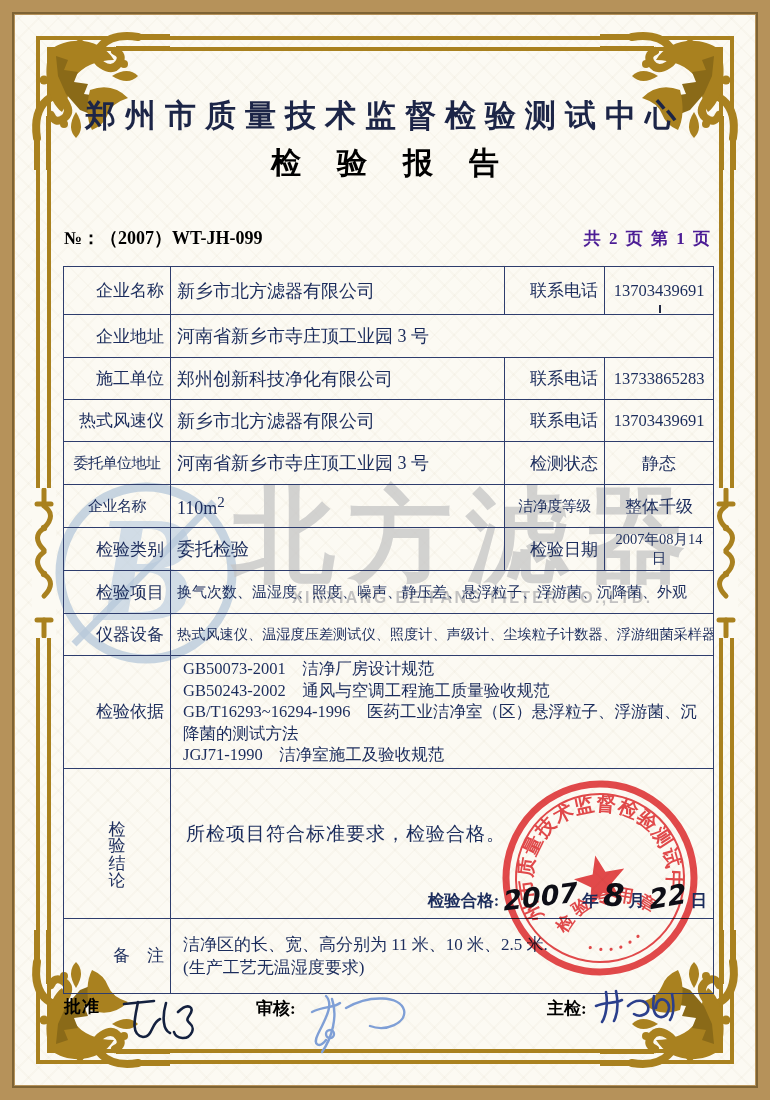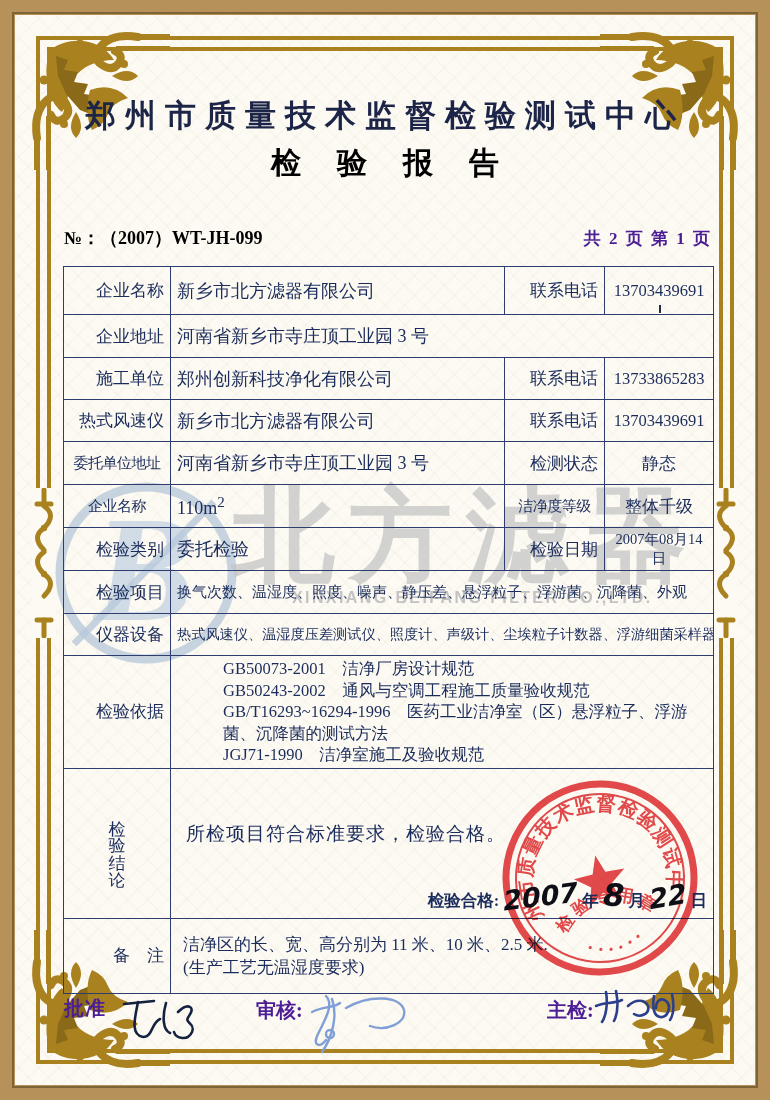--- a/index.html
+++ b/index.html
@@ -66,21 +66,21 @@
     color:#1b2c5c;
   }
   table.report td{border:1.6px solid #2e3d6d;padding:2px 6px;overflow:hidden;}
   td.lbl{text-align:right;font-size:17px;padding:2px 2px;}
   td.lbl-sm{text-align:center;font-size:15px;letter-spacing:-0.5px;padding:2px 1px;}
   td.val{font-size:18px;padding-left:12px;}
   td.num{text-align:center;font-size:16.5px;font-family:"Liberation Serif",serif;position:relative;}
   td.ctr{text-align:center;font-size:17px;}
   td.long15{font-size:15px;white-space:nowrap;padding-left:10px;}
   td.long14{font-size:14.2px;white-space:nowrap;padding-left:10px;}
-  .basis-line{font-size:16.5px;line-height:21.5px;margin-left:40px;}
+  .basis-line{font-size:16.5px;line-height:21.5px;}
   td.vert-lbl{text-align:center;vertical-align:middle;}
   .vert{
     writing-mode:vertical-lr;text-orientation:upright;
     letter-spacing:17px;font-size:17px;display:inline-block;
   }
   td.concl-cell{position:relative;padding:0;}
   .concl-text{position:absolute;left:15px;top:52px;font-size:19px;letter-spacing:1px;}
   .issue-line{
     position:absolute;right:6px;bottom:6px;z-index:9;
     display:flex;align-items:baseline;gap:4px;
@@ -90,21 +90,21 @@
     font-family:"DejaVu Sans",sans-serif;font-size:27px;font-weight:bold;color:#0e0e16;
     display:inline-block;transform:rotate(-7deg) skewX(-14deg);line-height:1;
   }
   .hand.h8{font-size:31px;transform:rotate(4deg) skewX(-8deg);}
   .hand.h22{transform:rotate(-10deg) skewX(-16deg);}
   .remark-line{font-size:17px;line-height:23px;}
   .stray-mark{position:absolute;left:50%;bottom:1px;width:2px;height:8px;background:#232a44;}
 
   
   .footer-row{position:absolute;left:64px;top:992px;width:650px;height:62px;}
-  .sig-label{position:absolute;font-size:20px;font-weight:bold;color:#4c1d95;}
+  .sig-label{position:absolute;font-size:17px;font-weight:bold;color:#000000;}
   .lab-approve{left:0;top:3px;letter-spacing:1px;}
   .lab-review{left:192px;top:5px;}
   .lab-chief{left:483px;top:5px;}
   .sig{position:absolute;}
   .sig-approve{left:52px;top:-2px;}
   .sig-review{left:236px;top:-2px;}
   .sig-chief{left:526px;top:-8px;}
 
   
   .stamp{position:absolute;left:496px;top:774px;width:208px;height:208px;mix-blend-mode:multiply;opacity:.92;pointer-events:none;}

